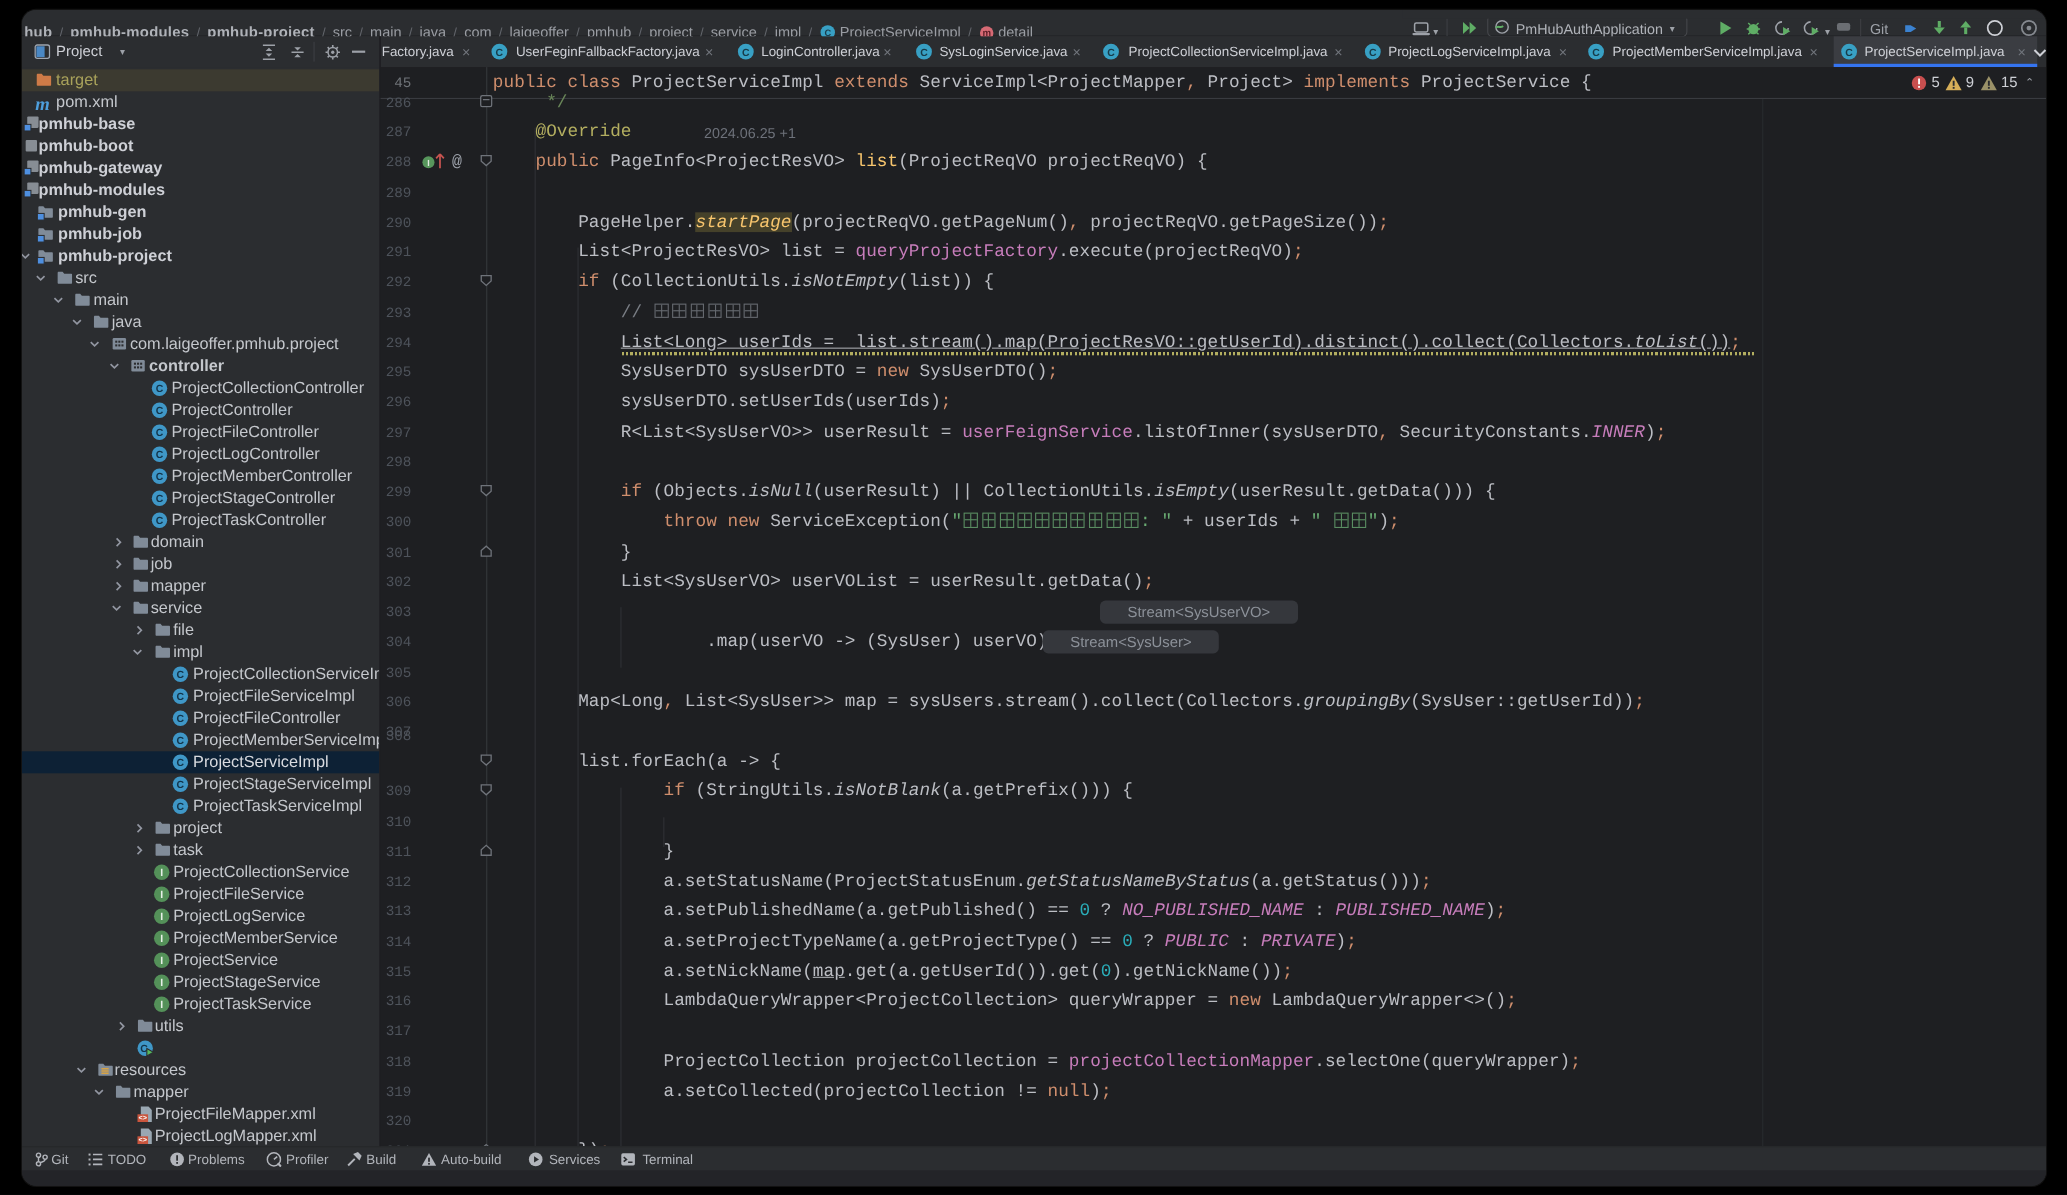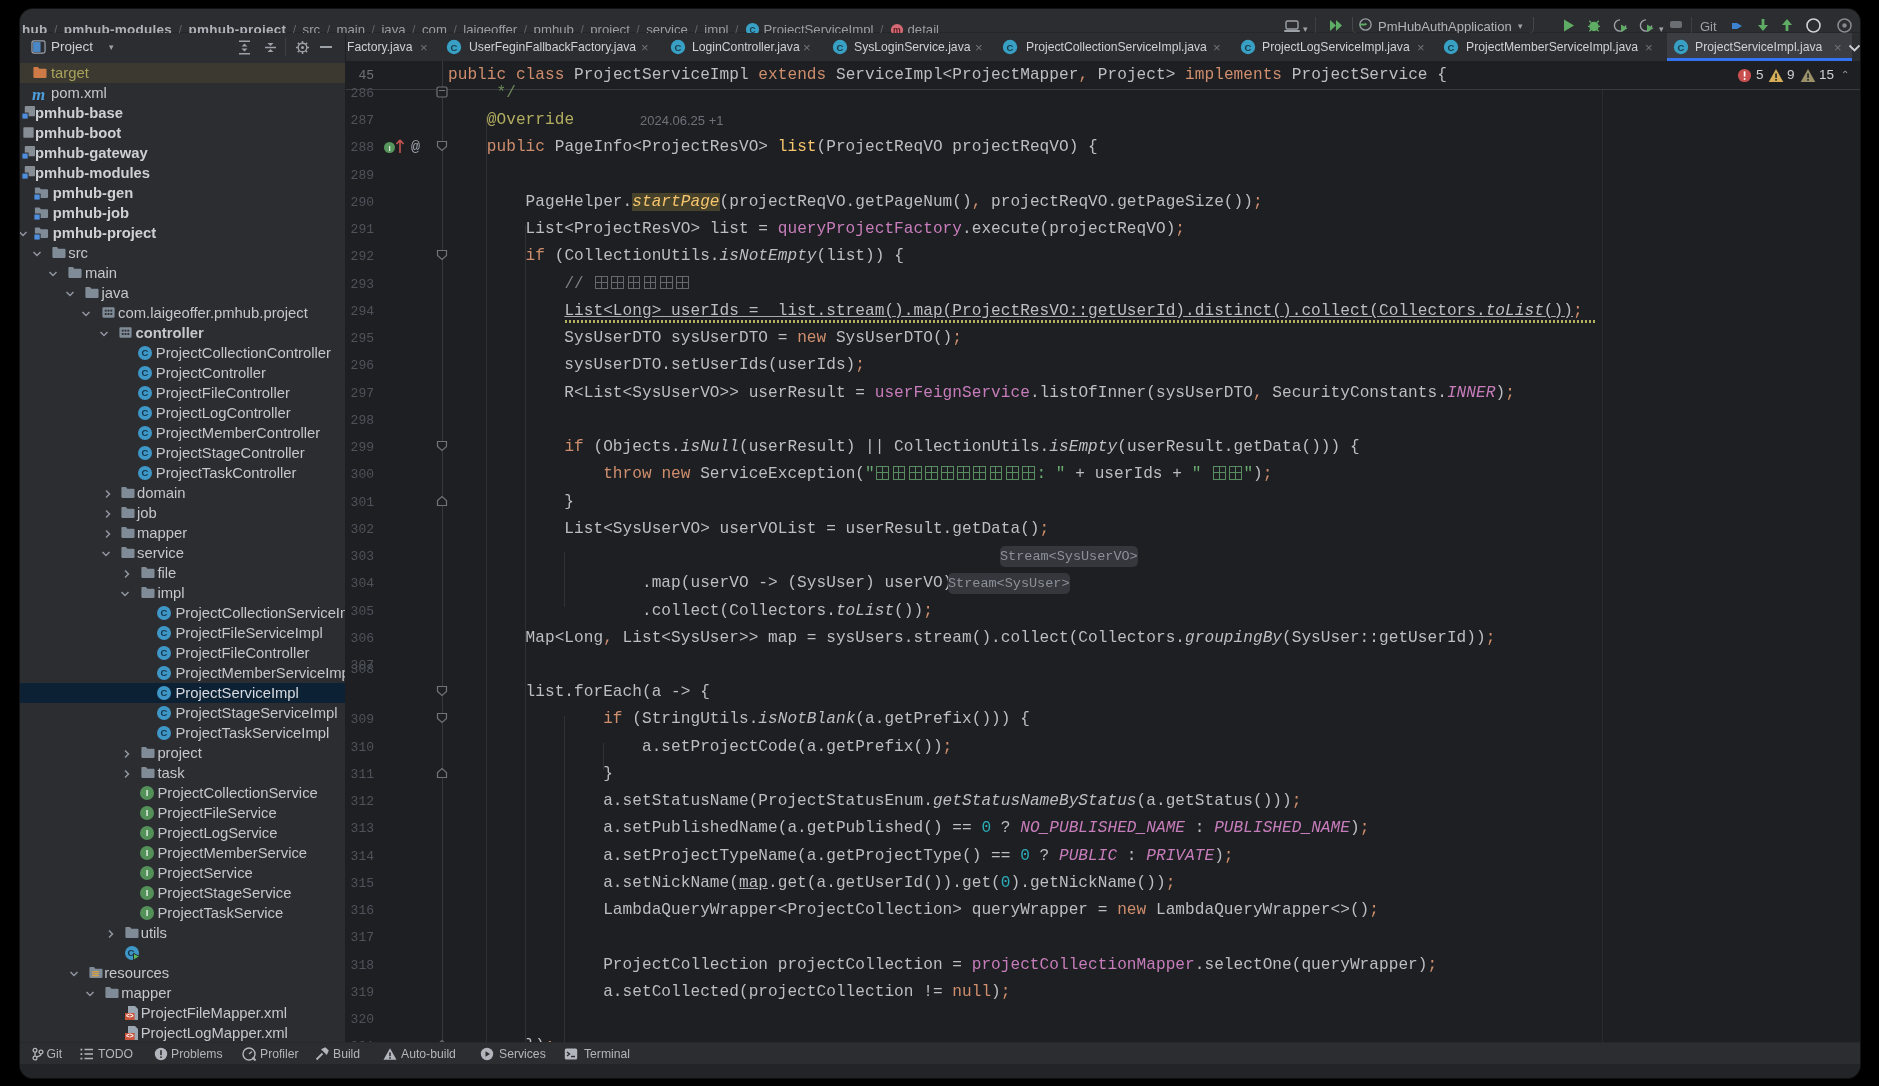--- a/index.html
+++ b/index.html
@@ -32,21 +32,21 @@
 .k{color:#cf8e6d}.o{color:#cf8e6d}.m{color:#f7c56d}.p{color:#c77dbb}
 .i{font-style:italic}.pi{color:#c77dbb;font-style:italic}
 .s{color:#6aab73}.n{color:#2aacb8}.c{color:#7a7e85}.j{color:#6a8759}.a{color:#b3ae60}
 .u{text-decoration:underline;text-decoration-color:#a6a9ad}
 .hl{background:#45412a;color:#f7c56d;font-style:italic}
 .cj{display:inline-block;width:12.8px;height:13.6px;margin:0 1.7px;vertical-align:-1.5px;opacity:.78;
  border:1.1px solid currentColor;
  background:linear-gradient(currentColor,currentColor) 50% 0/1.1px 100% no-repeat,
  linear-gradient(currentColor,currentColor) 0 48%/100% 1.1px no-repeat}
 .chip{position:absolute;height:21px;line-height:21px;background:#35373c;border-radius:5px;
- font-family:Liberation Mono, monospace;font-size:13.5px;color:#8c9199;padding:0 0;white-space:pre}
+ font-family:Liberation Sans, sans-serif;font-size:13.5px;color:#8c9199;padding:0 25px;white-space:pre}
 .gl{position:absolute;width:1px;background:#2f3135}
 
 #sbar{position:absolute;left:0;top:1033px;width:1840px;height:22px;background:#2b2d30;border-top:1px solid #26282a}
 .sit{position:absolute;top:4px;height:15px;font-size:12.2px;color:#b2b5bb;white-space:nowrap}
 #foot{position:absolute;left:0;top:1055px;width:1840px;height:14px;background:#232428}
 .svgi{position:absolute}
 </style></head>
 <body>
 <div id="win">
     <div id="tbar">
@@ -665,25 +665,23 @@
       <div class="cl" style="top:264.087px">            SysUserDTO sysUserDTO = <span class="k">new</span> SysUserDTO()<span class="o">;</span></div>
       <div class="cl" style="top:291.33px">            sysUserDTO.setUserIds(userIds)<span class="o">;</span></div>
       <div class="cl" style="top:318.573px">            R&lt;List&lt;SysUserVO&gt;&gt; userResult = <span class="p">userFeignService</span>.listOfInner(sysUserDTO<span class="o">,</span> SecurityConstants.<span class="pi">INNER</span>)<span class="o">;</span></div>
       <div class="cl" style="top:373.059px">            <span class="k">if</span> (Objects.<span class="i">isNull</span>(userResult) || CollectionUtils.<span class="i">isEmpty</span>(userResult.getData())) {</div>
       <div class="cl" style="top:400.302px">                <span class="k">throw</span> <span class="k">new</span> ServiceException(<span class="s">"<span class="cj"></span><span class="cj"></span><span class="cj"></span><span class="cj"></span><span class="cj"></span><span class="cj"></span><span class="cj"></span><span class="cj"></span><span class="cj"></span><span class="cj"></span>: "</span> + userIds + <span class="s">" <span class="cj"></span><span class="cj"></span>"</span>)<span class="o">;</span></div>
       <div class="cl" style="top:427.545px">            }</div>
       <div class="cl" style="top:454.788px">            List&lt;SysUserVO&gt; userVOList = userResult.getData()<span class="o">;</span></div>
       <div class="chip" style="left:655px;top:485.031px">Stream&lt;SysUserVO&gt;</div>
       <div class="cl" style="top:509.274px">                    .map(userVO -&gt; (SysUser) userVO)</div>
       <div class="chip" style="left:603px;top:512.274px">Stream&lt;SysUser&gt;</div>
-      <div class="cl" style="top:536.517px">                    .collect(Collectors.<span class="i">toList</span>())<span class="o">;</span></div>
       <div class="cl" style="top:563.76px">        Map&lt;Long<span class="o">,</span> List&lt;SysUser&gt;&gt; map = sysUsers.stream().collect(Collectors.<span class="i">groupingBy</span>(SysUser::getUserId))<span class="o">;</span></div>
       <div class="cl" style="top:618.246px">        list.forEach(a -&gt; {</div>
       <div class="cl" style="top:645.489px">                <span class="k">if</span> (StringUtils.<span class="i">isNotBlank</span>(a.getPrefix())) {</div>
-      <div class="cl" style="top:672.732px">                    a.setProjectCode(a.getPrefix())<span class="o">;</span></div>
       <div class="cl" style="top:699.975px">                }</div>
       <div class="cl" style="top:727.218px">                a.setStatusName(ProjectStatusEnum.<span class="i">getStatusNameByStatus</span>(a.getStatus()))<span class="o">;</span></div>
       <div class="cl" style="top:754.461px">                a.setPublishedName(a.getPublished() == <span class="n">0</span> ? <span class="pi">NO_PUBLISHED_NAME</span> : <span class="pi">PUBLISHED_NAME</span>)<span class="o">;</span></div>
       <div class="cl" style="top:781.704px">                a.setProjectTypeName(a.getProjectType() == <span class="n">0</span> ? <span class="pi">PUBLIC</span> : <span class="pi">PRIVATE</span>)<span class="o">;</span></div>
       <div class="cl" style="top:808.947px">                a.setNickName(<span class="u">map</span>.get(a.getUserId()).get(<span class="n">0</span>).getNickName())<span class="o">;</span></div>
       <div class="cl" style="top:836.19px">                LambdaQueryWrapper&lt;ProjectCollection&gt; queryWrapper = <span class="k">new</span> LambdaQueryWrapper&lt;&gt;()<span class="o">;</span></div>
       <div class="cl" style="top:890.676px">                ProjectCollection projectCollection = <span class="p">projectCollectionMapper</span>.selectOne(queryWrapper)<span class="o">;</span></div>
       <div class="cl" style="top:917.919px">                a.setCollected(projectCollection != <span class="k">null</span>)<span class="o">;</span></div>
       <div class="cl" style="top:972.405px">        })<span class="o">;</span></div>
       <svg class="svgi" style="left:38px;top:80.386px" width="13" height="13" viewBox="0 0 13 13">

